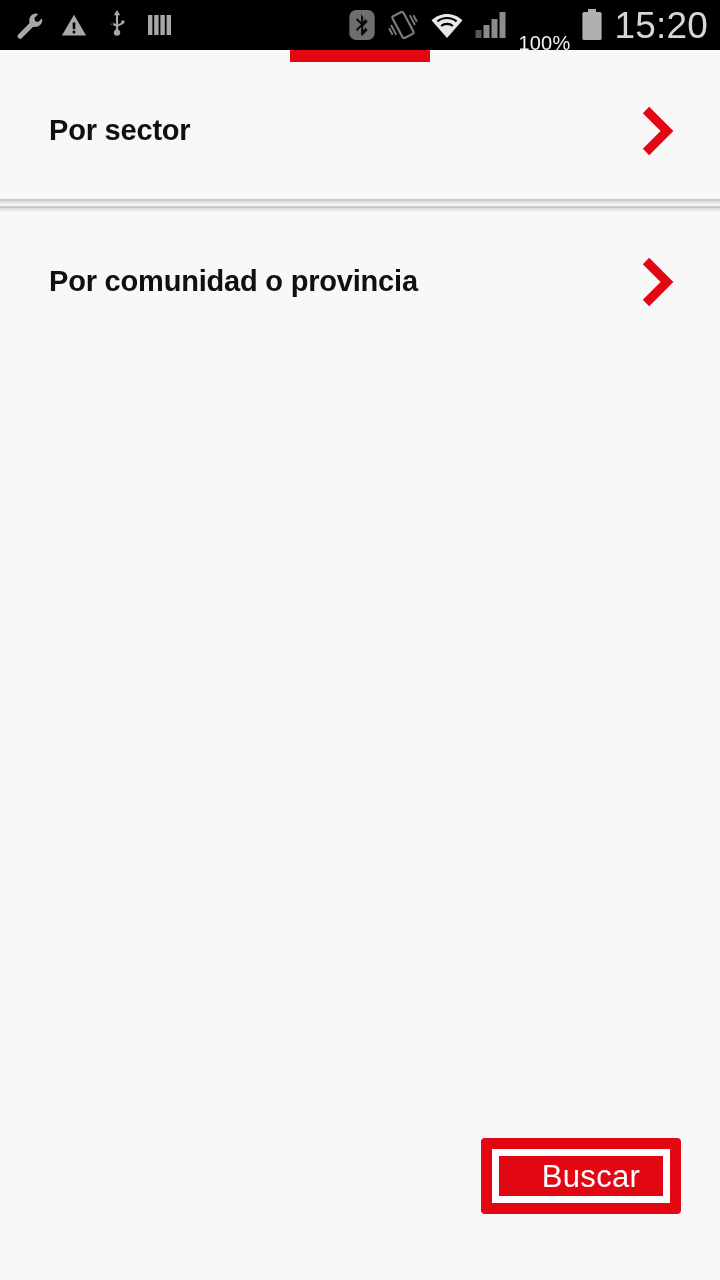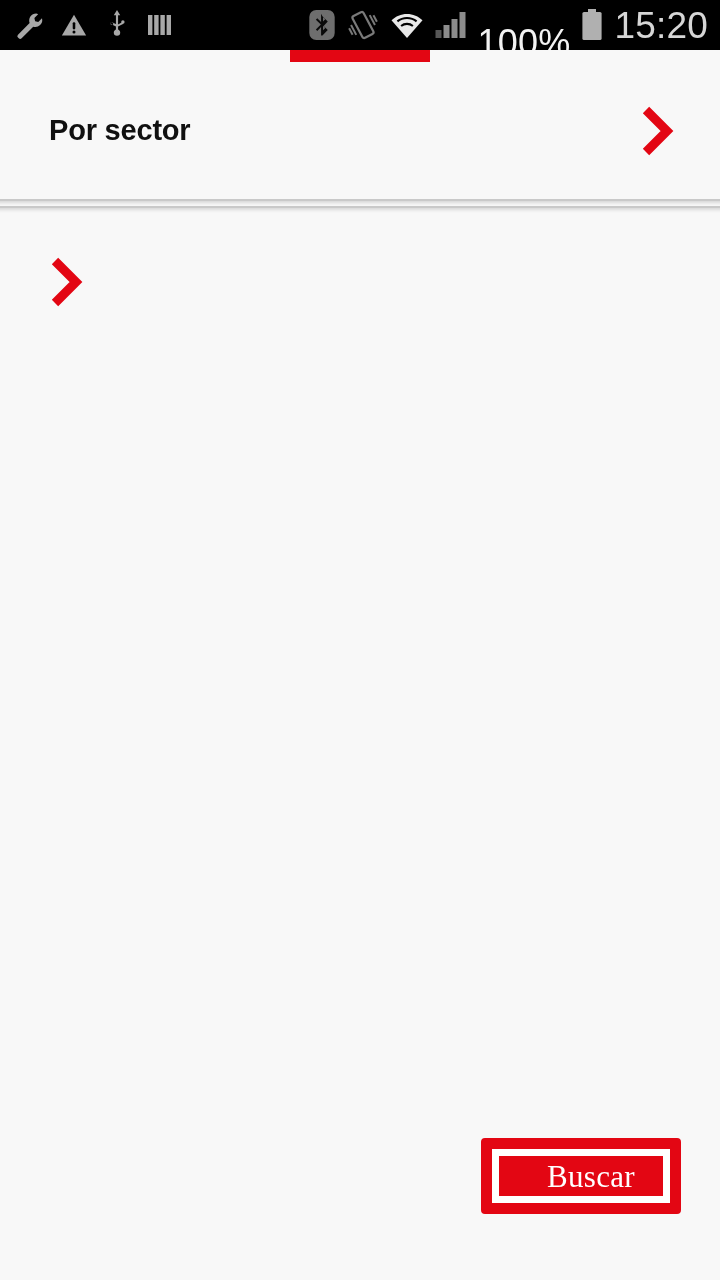--- a/index.html
+++ b/index.html
@@ -57,21 +57,21 @@
   }
 
   .sb-text {
     color: #d2d2d2;
     font-size: 27px;
     letter-spacing: 0.2px;
     font-family: "Liberation Sans", sans-serif;
     line-height: 1;
     white-space: nowrap;
   }
-  .sb-text.battery-pct { color: #f2f2f2; font-size: 36px; margin-top: 36px; }
+  .sb-text.battery-pct { color: #f2f2f2; font-size: 20px; margin-top: 36px; }
   .sb-text.clock { color: #d6d6d6; font-size: 37px; }
 
   
   .app-bar {
     position: relative;
     height: 112px;
     flex: 0 0 112px;
     background: #333333;
     display: flex;
     align-items: center;
@@ -204,21 +204,21 @@
     display: flex;
     align-items: center;
     justify-content: center;
   }
   .buscar-label {
     color: #ffffff;
     font-size: 31px;
     font-weight: 400;
     letter-spacing: 0.3px;
     line-height: 1;
-    font-family: Liberation Serif, serif;
+    font-family: Liberation Sans, sans-serif;
     margin-left: 20px;
   }
 
   .bottom-pad {
     flex: 0 0 42px;
     background: #f8f8f8;
   }
 </style>
 </head>
 <body>
@@ -330,20 +330,21 @@
         <polyline points="6,5 27,26 6,47" fill="none" stroke="#e30613" stroke-width="9" stroke-linecap="butt" stroke-linejoin="miter"></polyline>
       </svg>
     </div>
 
     <div class="divider"></div>
 
 
     <div class="divider"></div>
 
     <div class="list-item">
+      <span class="list-item-label">Por comunidad o provincia</span>
       <svg class="chevron" viewBox="0 0 34 52">
         <polyline points="6,5 27,26 6,47" fill="none" stroke="#e30613" stroke-width="9" stroke-linecap="butt" stroke-linejoin="miter"></polyline>
       </svg>
     </div>
 
     <div class="list-spacer"></div>
   </div>
 
   <div class="footer">
     <div class="buscar-btn">

